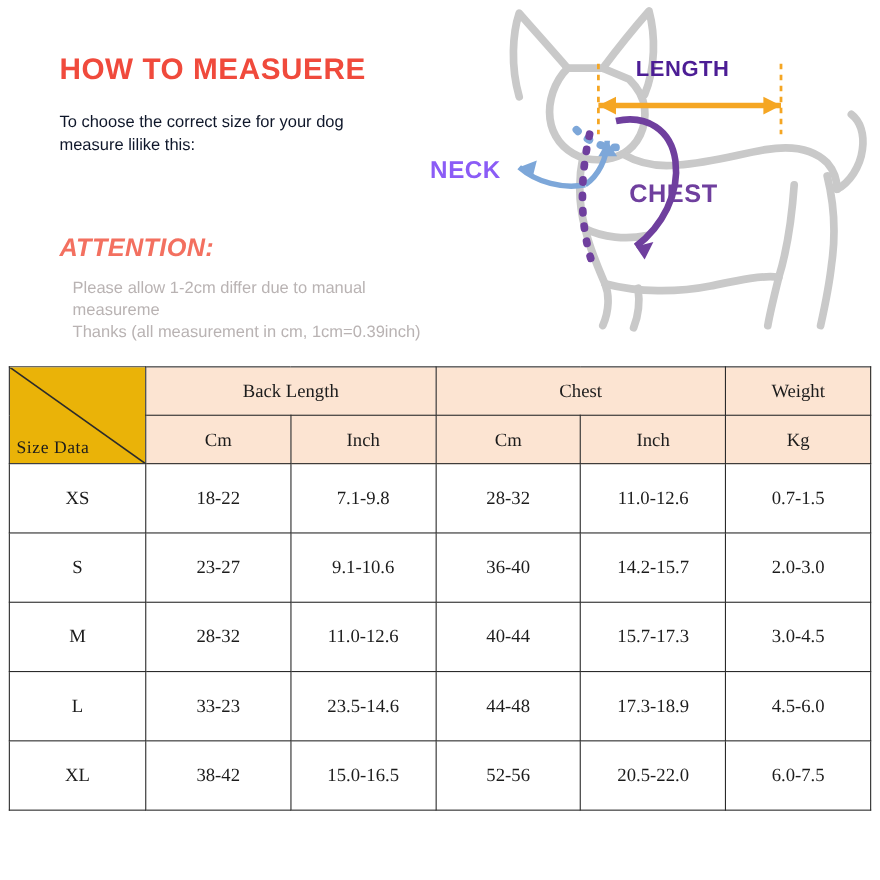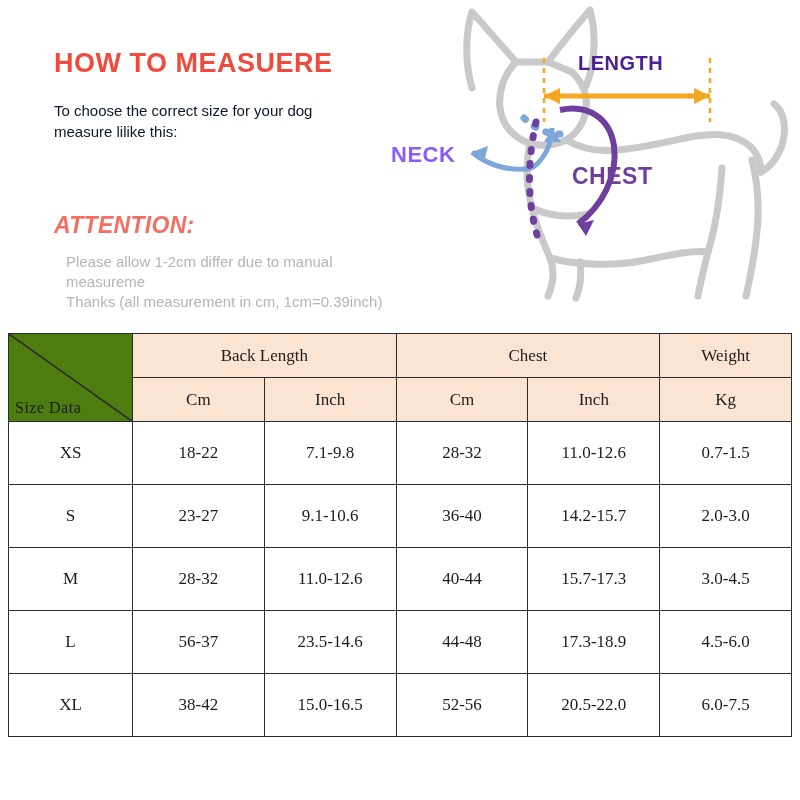--- a/index.html
+++ b/index.html
@@ -116,21 +116,21 @@
     border: 1px solid #2b2b2b;
     text-align: center;
     font-weight: normal;
     font-size: 17px;
     color: #1c1c1c;
     font-family: "Liberation Serif", serif;
     padding: 10px;
   }
   .hdr { background: #fce4d2; height: 44px; }
   .corner {
-    background: #4d7c0f;
+    background: #eab308;
     position: relative;
     width: 124px;
     padding: 0;
   }
   .corner .slash {
     position: absolute;
     left: 0; top: 0; width: 100%; height: 100%;
     overflow: hidden;
   }
   .corner .slash svg { position: absolute; left: 0; top: 0; }
@@ -269,21 +269,21 @@
     <tr class="body-row">
       <td>M</td>
       <td>28-32</td>
       <td>11.0-12.6</td>
       <td>40-44</td>
       <td>15.7-17.3</td>
       <td>3.0-4.5</td>
     </tr>
     <tr class="body-row">
       <td>L</td>
-      <td>56-37</td>
+      <td>33-23</td>
       <td>23.5-14.6</td>
       <td>44-48</td>
       <td>17.3-18.9</td>
       <td>4.5-6.0</td>
     </tr>
     <tr class="body-row">
       <td>XL</td>
       <td>38-42</td>
       <td>15.0-16.5</td>
       <td>52-56</td>

